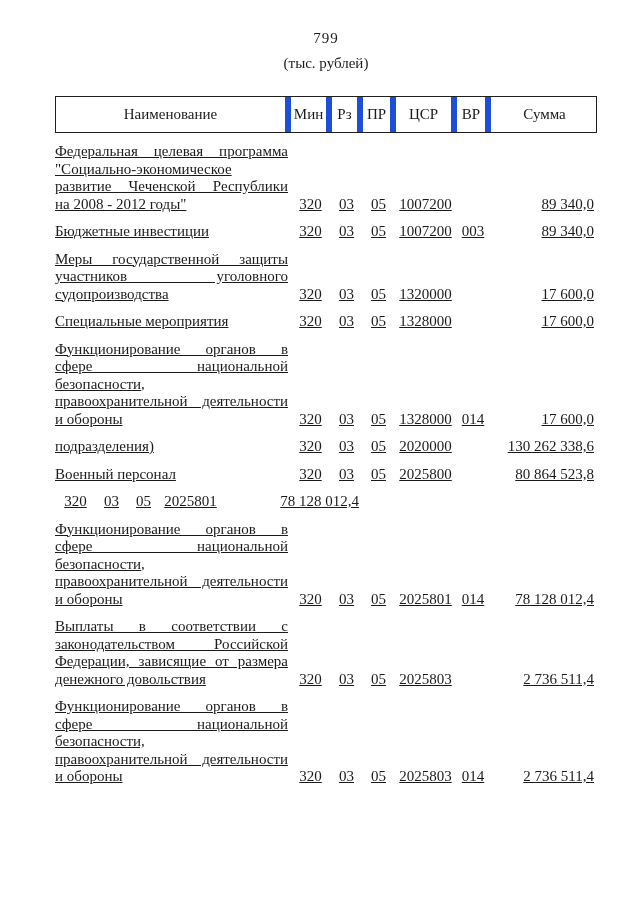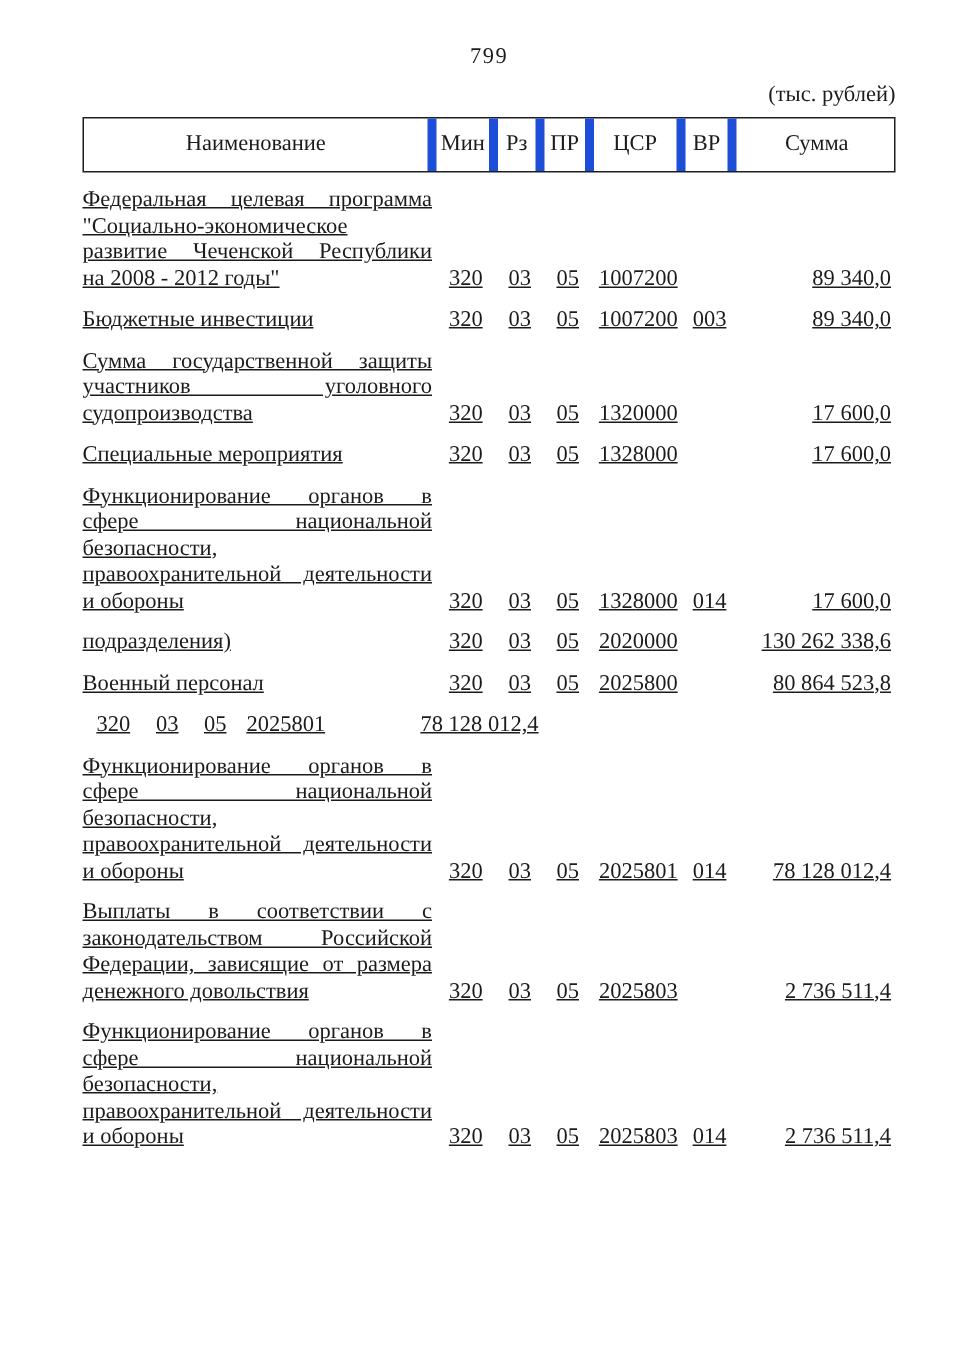--- a/index.html
+++ b/index.html
@@ -3,21 +3,21 @@
 <meta charset="utf-8">
 <style>
   html,body{margin:0;padding:0;background:#e8e8e8;}
   .page{
     width:640px;height:905px;background:#ffffff;margin:0 auto;
     box-sizing:border-box;padding:30px 43px 0 55px;
     font-family:"Liberation Serif", serif;color:#1b1b1b;
     font-size:15px;line-height:17.5px;position:relative;overflow:hidden;
   }
   .page-number{width:542px;text-align:center;margin-bottom:7px;letter-spacing:1px;}
-  .units-note{width:542px;text-align:right;margin-bottom:6px;}
+  .units-note{width:542px;text-align:center;margin-bottom:24px;}
   .budget-table{width:542px;}
   .thead{display:flex;border:1px solid #1f1f1f;box-sizing:border-box;}
   .th{
     box-sizing:border-box;height:35px;display:flex;align-items:center;justify-content:center;
     border-right:6px solid #1d4ed8;flex-shrink:0;
   }
   .th:last-child{border-right:none;}
   .col-name{width:235px;}
   .col-min{width:41px;text-align:center;}
   .col-rz{width:31px;text-align:center;}
@@ -71,21 +71,21 @@
           </div>
           <div class="td col-min">320</div>
           <div class="td col-rz">03</div>
           <div class="td col-pr">05</div>
           <div class="td col-csr">1007200</div>
           <div class="td col-vr">003</div>
           <div class="td col-sum">89 340,0</div>
         </div>
         <div class="trow">
           <div class="td col-name name">
-            <div class="name-line">Сумма государственной защиты</div>
+            <div class="name-line">Меры государственной защиты</div>
             <div class="name-line">участников уголовного</div>
             <div class="name-line last">судопроизводства</div>
           </div>
           <div class="td col-min">320</div>
           <div class="td col-rz">03</div>
           <div class="td col-pr">05</div>
           <div class="td col-csr">1320000</div>
           <div class="td col-vr"></div>
           <div class="td col-sum">17 600,0</div>
         </div>

